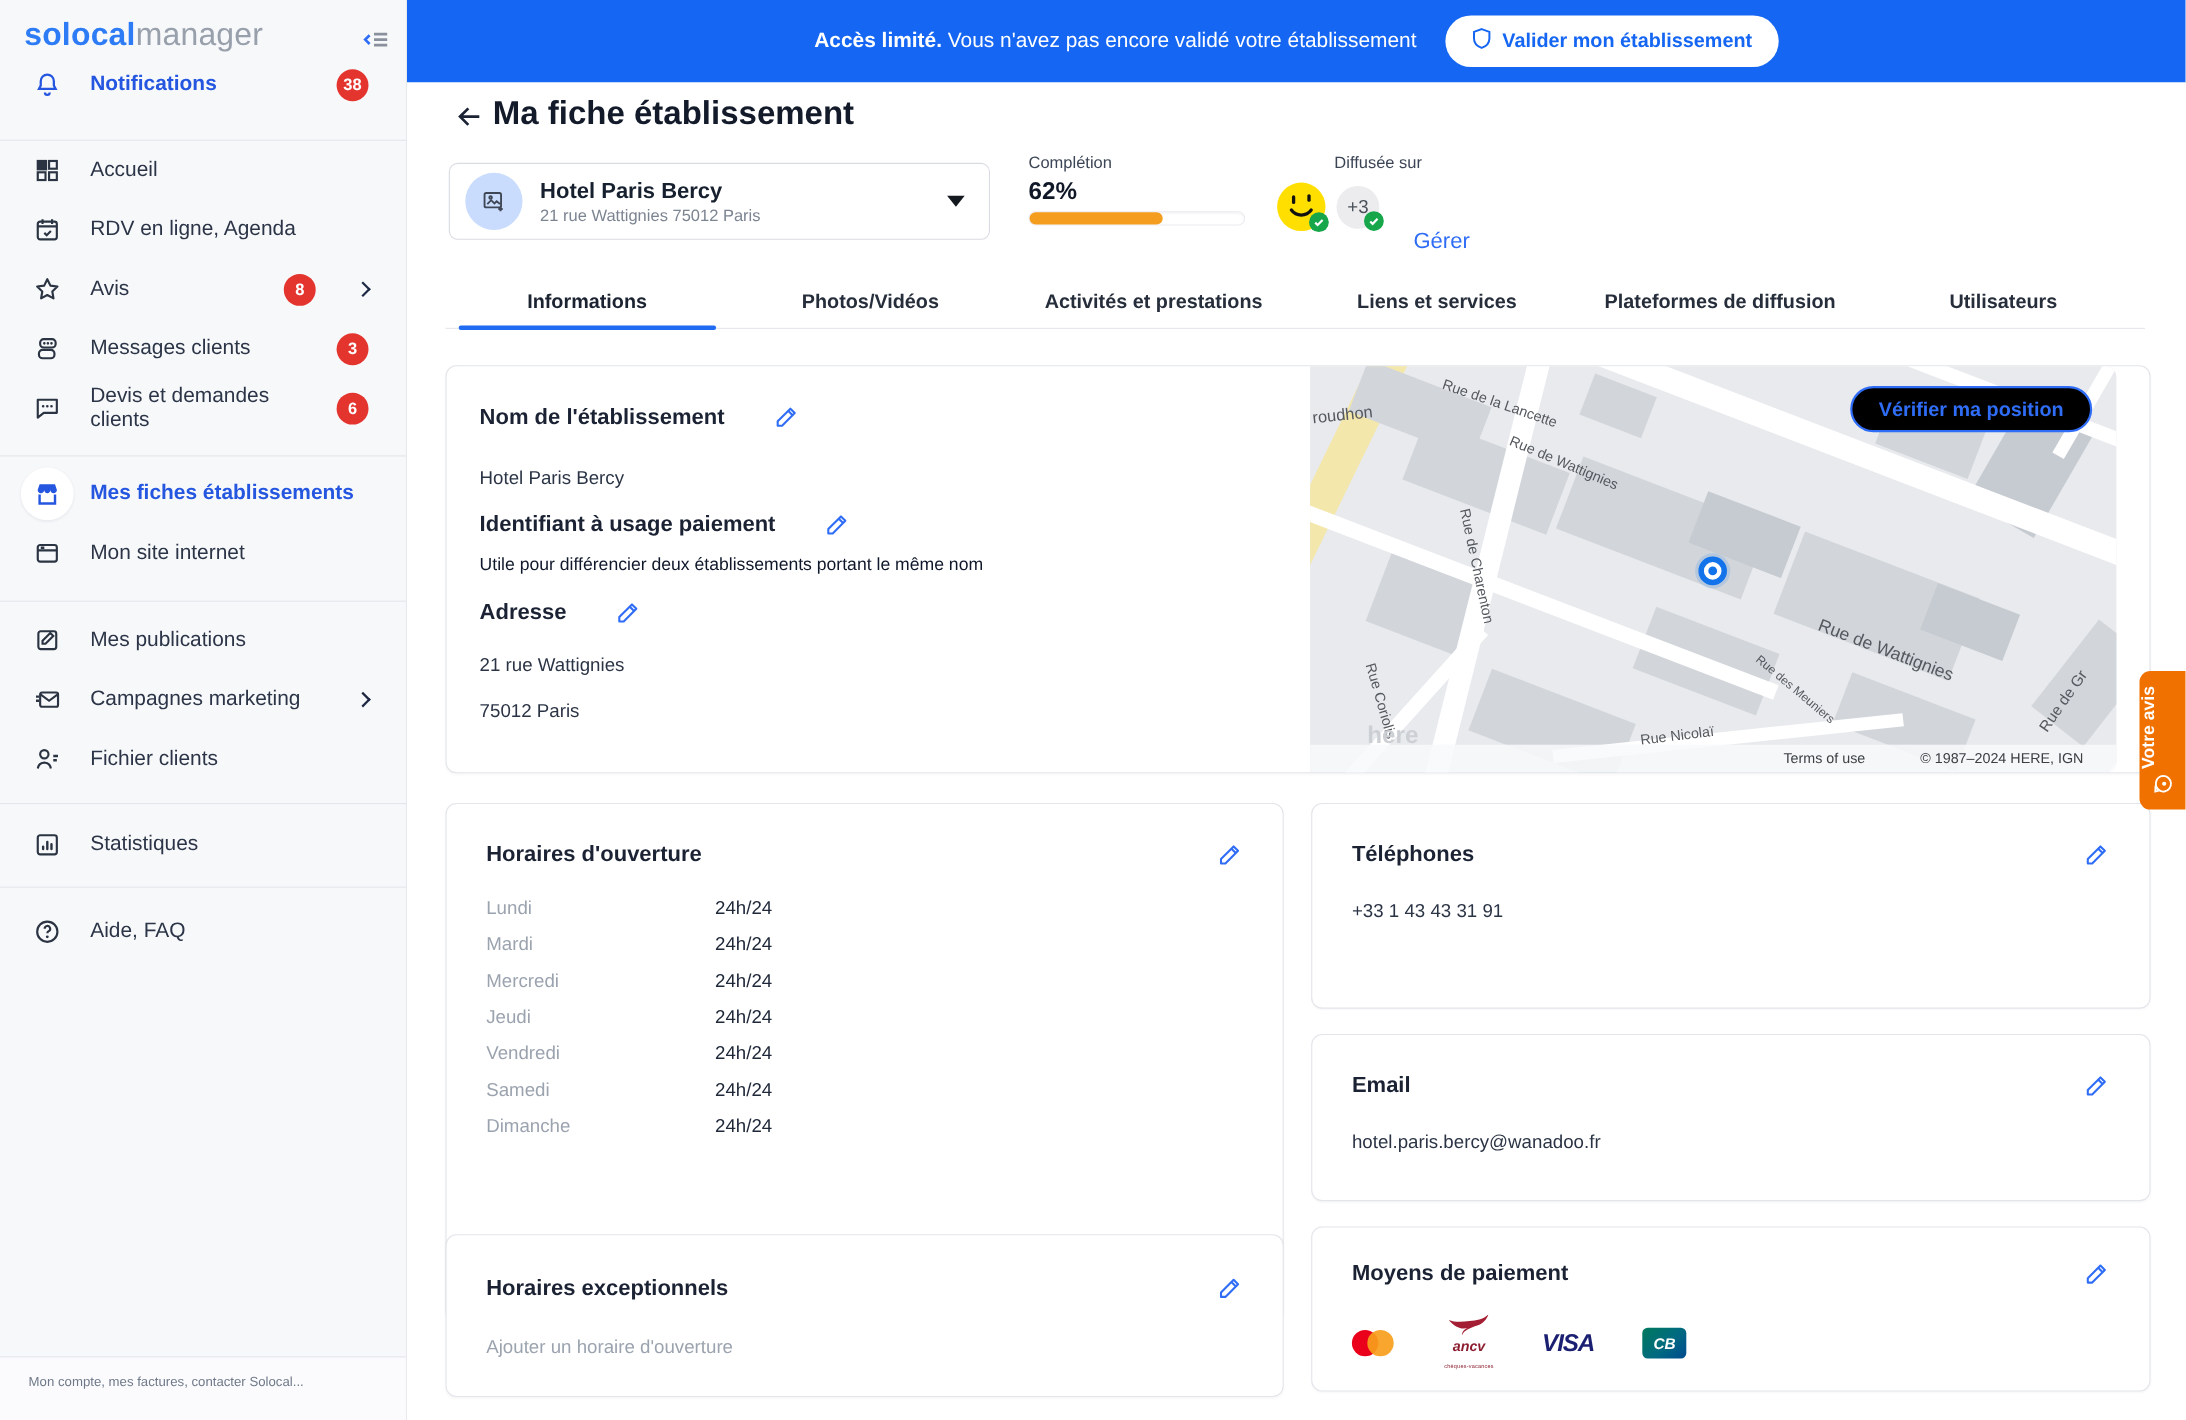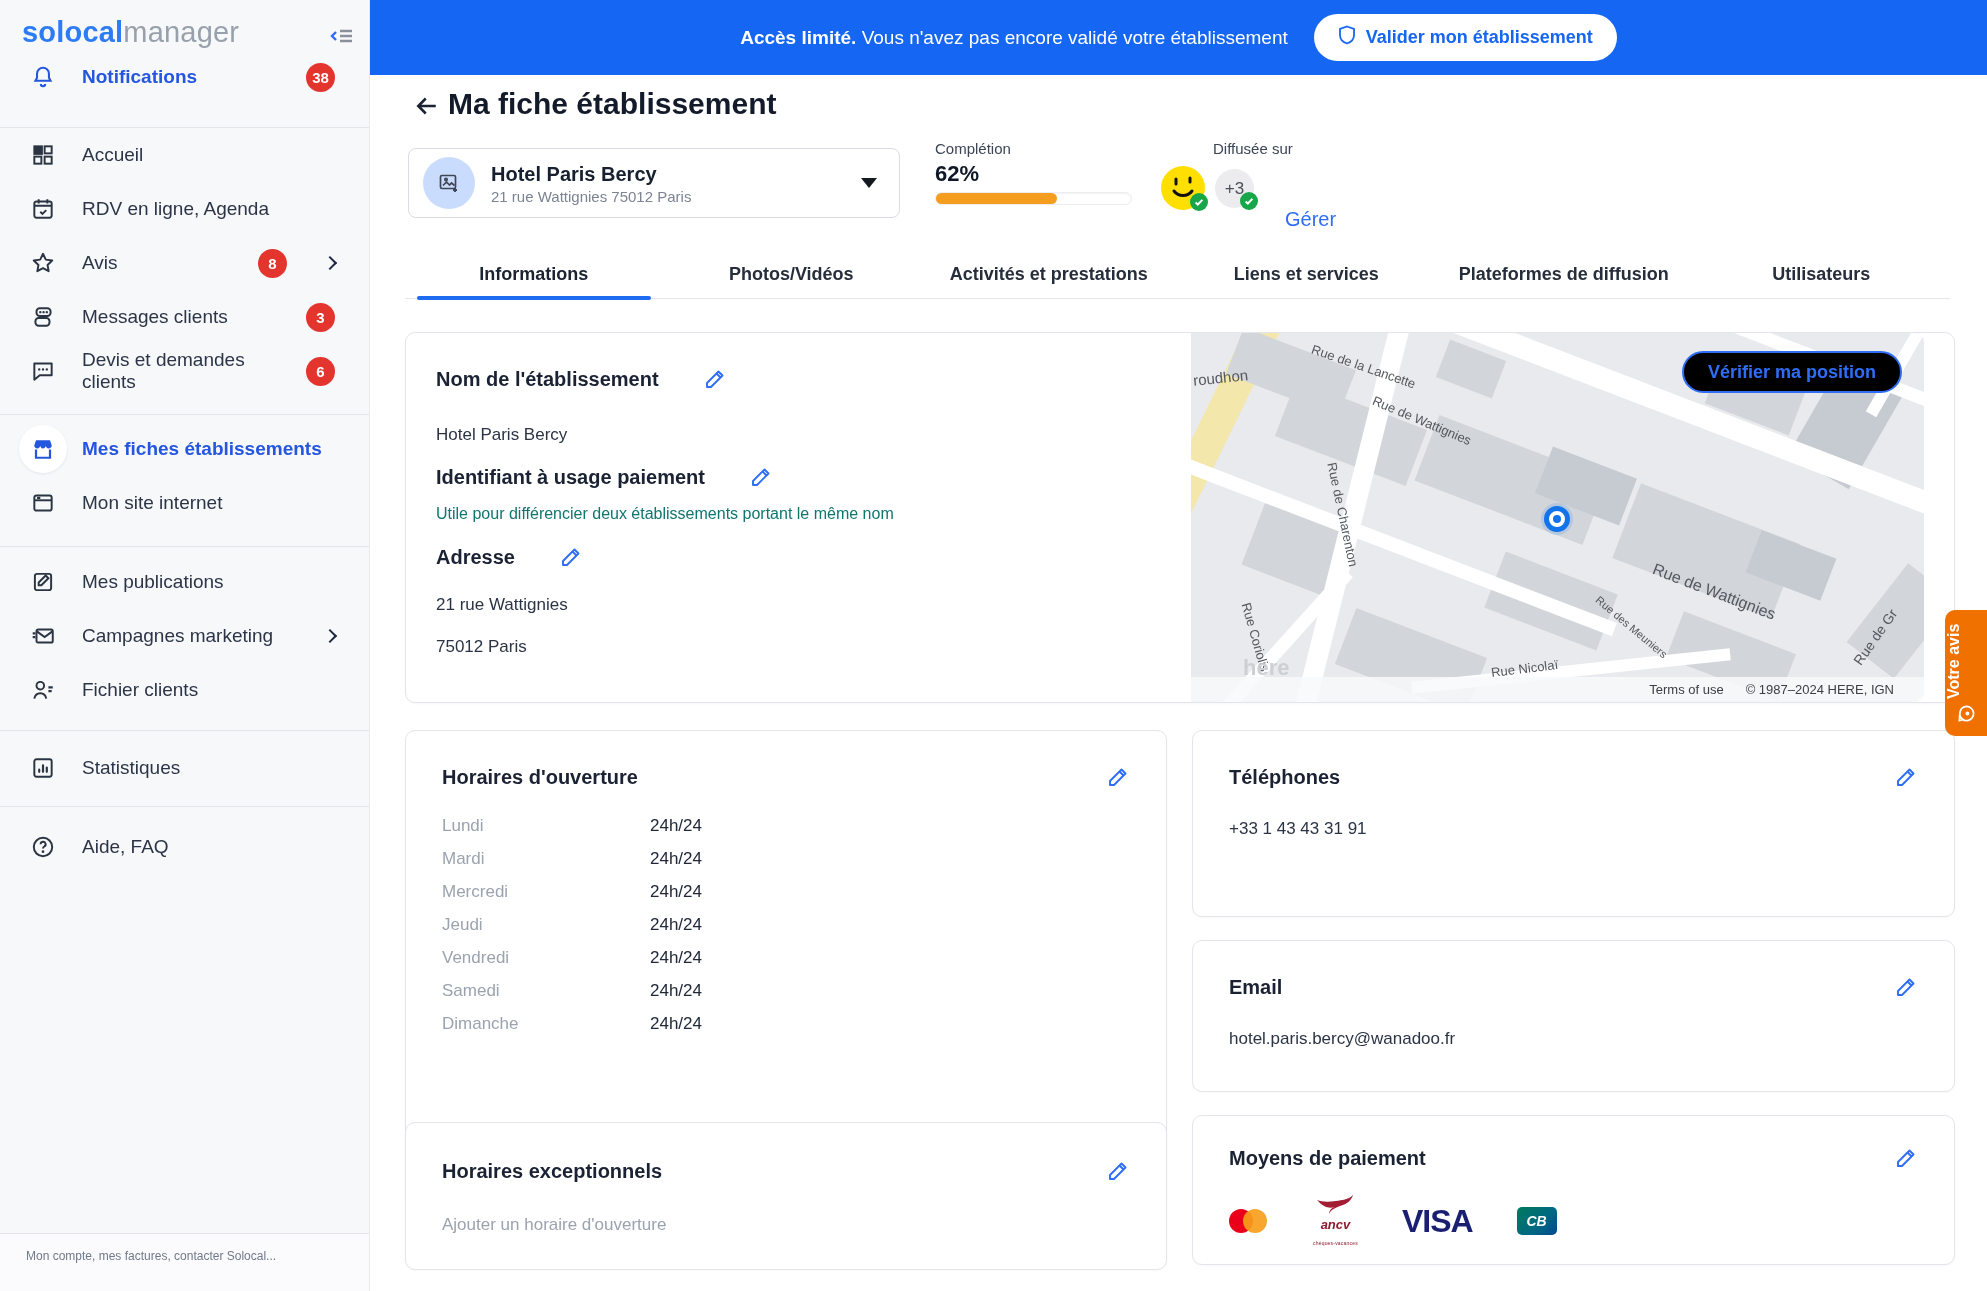--- a/index.html
+++ b/index.html
@@ -57,33 +57,33 @@
   .tab.active::after { content:""; position:absolute; left:12px; right:12px; bottom:-2px; height:4px; background:#1f6bf2; border-radius:2px; }
 
   .card { position:absolute; background:#fff; border:1px solid #e3e5ea; border-radius:10px; box-shadow:0 1px 2px rgba(16,24,40,.03); }
   .card-title { font-size:20px; font-weight:700; color:#1a2233; }
   .pencil { width:24px; height:24px; cursor:pointer; flex:0 0 24px; }
 
   
   .card-info { left:35px; top:257px; width:1550px; height:371px; }
   .fld-label { position:absolute; left:30px; display:flex; align-items:center; gap:44px; }
   .fld-text { position:absolute; left:30px; font-size:17px; color:#2b3445; }
-  .fld-help { position:absolute; left:30px; font-size:16px; color:#0f766e; }
+  .fld-help { position:absolute; left:30px; font-size:16px; color:#0f172a; }
 
   
   .map { position:absolute; left:785px; top:0; width:733px; height:369px; background:#e8eaed; overflow:hidden; border-radius:0 9px 9px 0; }
   .blk { position:absolute; background:#d2d6db; }
   .blk.dk { background:#c6cbd1; }
   .st { position:absolute; background:#ffffff; }
   .st.yellow { background:#f3e7ab; }
   .map-label { position:absolute; font-size:13px; color:#54585e; white-space:nowrap; }
   .verify-btn { position:absolute; right:22px; top:18px; height:42px; padding:0 24px; border:2px solid #2f6df6; border-radius:22px; background:#000000; color:#2f6df6; font-size:18px; font-weight:700; cursor:pointer; }
   .marker { position:absolute; left:353px; top:173px; width:26px; height:26px; border-radius:50%; border:5px solid #1273eb; background:#fff; box-shadow:0 0 0 3px rgba(18,115,235,.15); }
   .marker::after { content:""; position:absolute; left:4px; top:4px; width:8px; height:8px; border-radius:50%; background:#1273eb; }
-  .attribution { position:absolute; left:0; right:0; bottom:0; height:25px; background:rgba(248,249,250,.85); display:flex; align-items:center; justify-content:flex-end; gap:22px; padding-right:30px; font-size:13px; color:#3c4043; }
+  .attribution { position:absolute; left:0; right:0; bottom:0; height:25px; background:rgba(248,249,250,.85); display:flex; align-items:center; justify-content:flex-end; gap:50px; padding-right:30px; font-size:13px; color:#3c4043; }
   .here-mark { position:absolute; left:52px; top:322px; font-size:22px; font-weight:700; color:#ccd0d4; }
 
   
   .card-hours { left:35px; top:655px; width:762px; height:472px; padding:34px 36px; }
   .hours-head { display:flex; justify-content:space-between; align-items:center; }
   .hours-rows { margin-top:20px; }
   .hrow { display:flex; height:33px; align-items:center; font-size:17px; }
   .hday { width:208px; color:#9ba3af; }
   .htime { color:#20293a; }
 
@@ -97,21 +97,21 @@
   .placeholder { margin-top:32px; font-size:17px; color:#9ba3af; }
   .pay-row { margin-top:24px; display:flex; align-items:center; gap:44px; }
   .mc { position:relative; width:40px; height:24px; }
   .mc i { position:absolute; top:0; width:24px; height:24px; border-radius:50%; }
   .mc .c1 { left:0; background:#eb001b; }
   .mc .c2 { left:14px; background:#f79e1b; opacity:.92; }
   .ancv { text-align:center; line-height:1; }
   .ancv .bird { display:block; margin:0 auto; }
   .ancv .t1 { font-size:13px; font-weight:700; font-style:italic; color:#8c1d2f; }
   .ancv .t2 { font-size:5px; color:#8c1d2f; letter-spacing:.2px; }
-  .visa { font-size:32px; font-weight:800; color:#1a1f71; letter-spacing:-1px;text-align:right; }
+  .visa { font-size:22px; font-weight:800; font-style:italic; color:#1a1f71; letter-spacing:-1px;text-align:right; }
   .cb { width:40px; height:28px; border-radius:5px; background:linear-gradient(135deg,#00795d 0%,#006a80 55%,#004a8f 100%); color:#fff; font-size:14px; font-weight:800; display:flex; align-items:center; justify-content:center; font-style:italic; }
 
   
   .feedback { position:absolute; left:1945px; top:610px; width:42px; height:126px; background:#f07000; border-radius:10px 0 0 10px; cursor:pointer; z-index:9; }
   .feedback .fb-label { position:absolute; left:0; top:10px; width:42px; height:82px; writing-mode:vertical-rl; transform:rotate(180deg); color:#fff; font-size:16px; font-weight:700; text-align:center; }
   .feedback .fb-icon { position:absolute; left:12px; bottom:9px; }
 </style>
 </head>
 <body>
 

